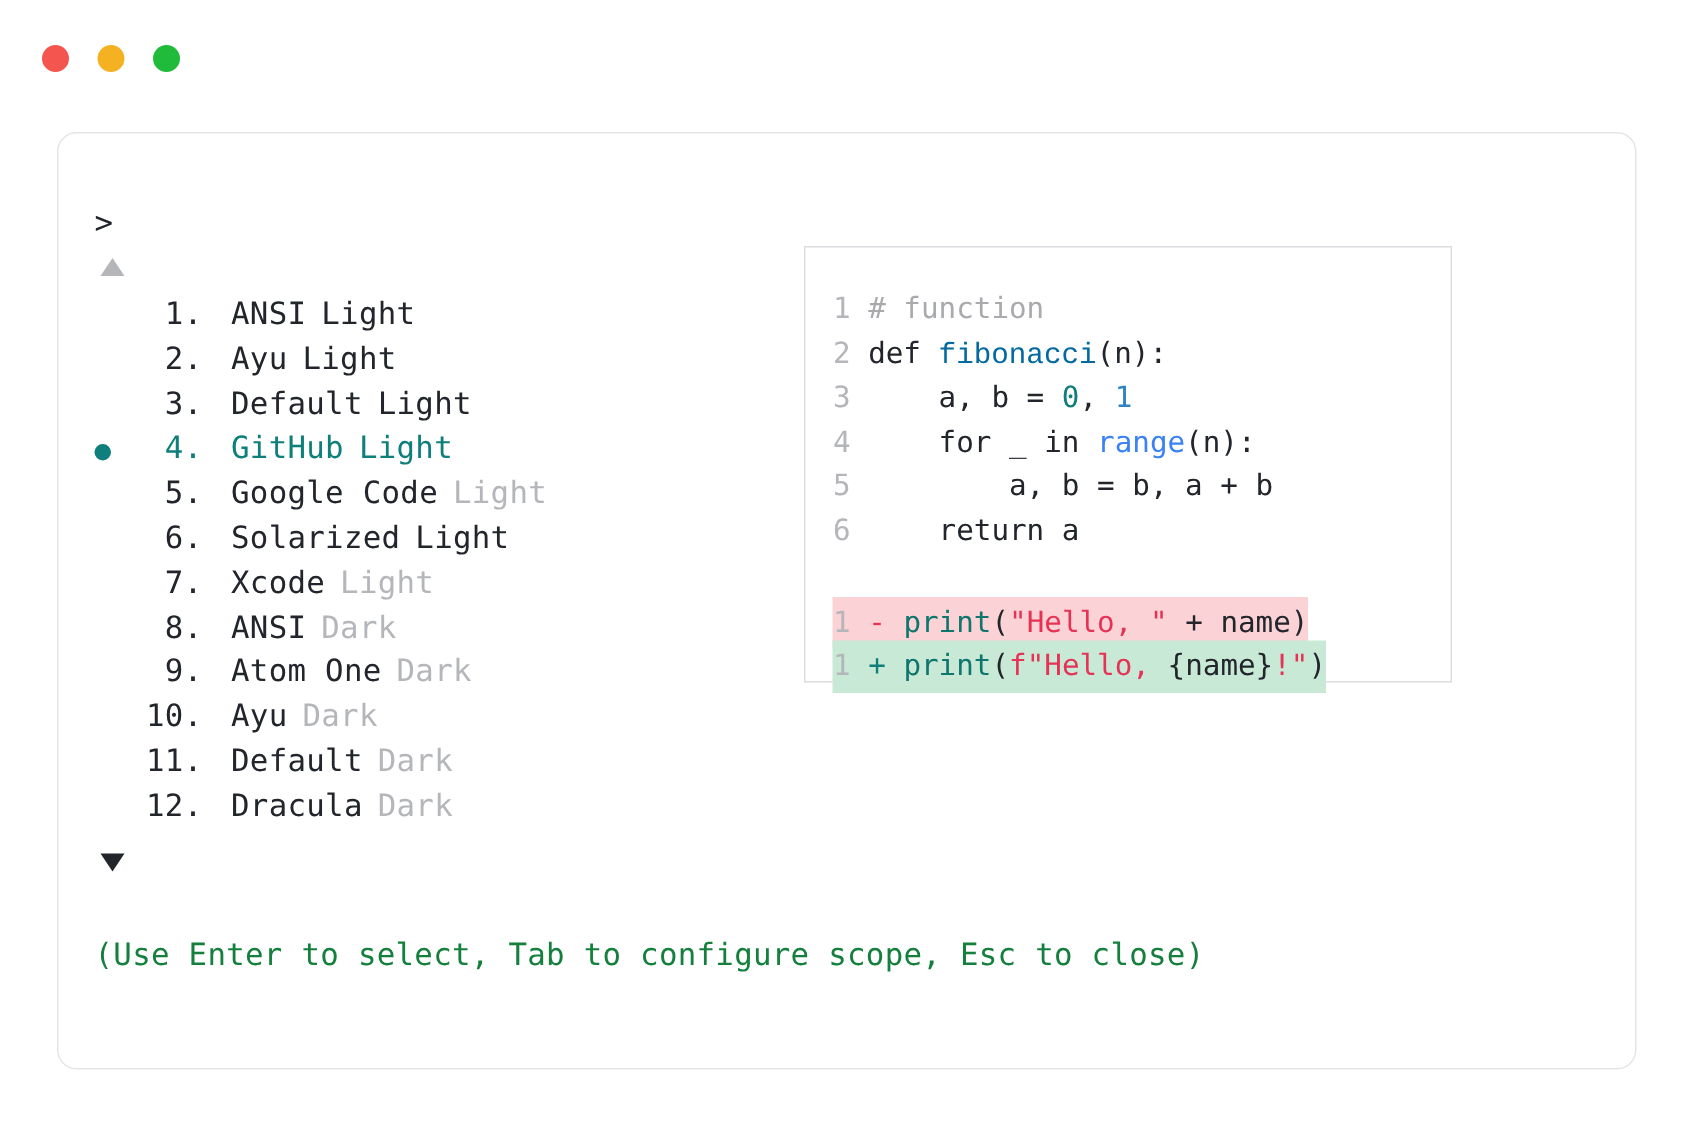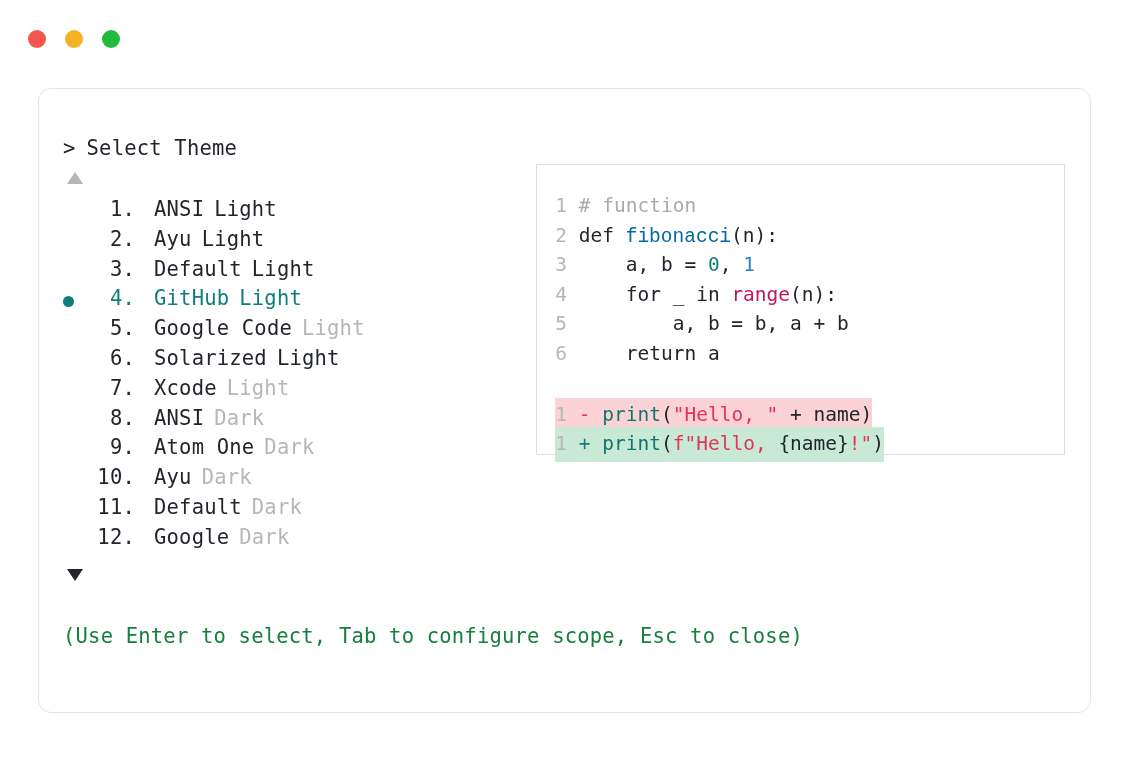--- a/index.html
+++ b/index.html
@@ -74,36 +74,36 @@
     position: absolute; left: 24px; top: 535px;
     font-size: 20.5px; color: #15803d; letter-spacing: .2px;
     white-space: pre;
   }
 
   
   .right { position: absolute; left: 497px; top: 47px; width: 530px; }
   .preview-label { font-size: 20.5px; color: #22262c; letter-spacing: .2px; }
   .preview-box {
     margin-top: 28px;
-    width: 529px; height: 291px;
+    width: 432px; height: 291px;
     border: 1.5px solid #dcdde0;
     background: #ffffff;
     padding: 26px 0 0 0;
   }
   .code { font-size: 19.5px; line-height: 29.5px; white-space: pre; }
   .cl { display: block; height: 29.5px; padding-left: 18px; }
   .ln { color: #b4b6ba; display: inline-block; width: 12px; text-align: right; }
   .gap { display: block; height: 29.5px; }
 
   .c-com  { color: #a8aaae; }
   .c-kw   { color: #22262c; }
   .c-fn   { color: #0369a1; font-family: Liberation Mono, monospace; }
   .c-num0 { color: #0f7f7c; }
   .c-num1 { color: #2b84c4; }
-  .c-bi   { color: #be185d; }
+  .c-bi   { color: #3b82f6; }
   .c-pl   { color: #22262c; }
   .c-str  { color: #e63355; }
   .c-call { color: #0f766e; }
 
   .diff-line { display: block; height: 29.5px; padding-left: 18px; }
   .seg { display: inline-block; padding: 2px 0 3px 0; }
   .seg-del { background: #fbd3d6; }
   .seg-add { background: #c9e9d7; }
   .sign-del { color: #e63355; }
   .sign-add { color: #0f7f7c; }
@@ -119,38 +119,37 @@
     <span class="dot" style="background: rgb(244, 178, 35);"></span>
     <span class="dot" style="background: rgb(33, 187, 59);"></span>
   </div>
 
   <div class="card">
     <div class="body">
 
       <div class="left">
         <div class="prompt-row">
           <span class="chev">&gt;</span>
-          <span>Select Theme</span>
         </div>
 
         <div class="arrow-up"></div>
 
         <div class="theme-list">
             <div class="theme-row"><span class="bullet-slot"></span><span class="num">1.</span><span class="dotsp"> </span><span class="tname">ANSI</span><span class="tvar">Light</span></div>
             <div class="theme-row"><span class="bullet-slot"></span><span class="num">2.</span><span class="dotsp"> </span><span class="tname">Ayu</span><span class="tvar">Light</span></div>
             <div class="theme-row"><span class="bullet-slot"></span><span class="num">3.</span><span class="dotsp"> </span><span class="tname">Default</span><span class="tvar">Light</span></div>
             <div class="theme-row row-selected"><span class="bullet-slot"><span class="bullet"></span></span><span class="num">4.</span><span class="dotsp"> </span><span class="tname">GitHub</span><span class="tvar">Light</span></div>
             <div class="theme-row"><span class="bullet-slot"></span><span class="num">5.</span><span class="dotsp"> </span><span class="tname">Google Code</span><span class="tvar var-muted">Light</span></div>
             <div class="theme-row"><span class="bullet-slot"></span><span class="num">6.</span><span class="dotsp"> </span><span class="tname">Solarized</span><span class="tvar">Light</span></div>
             <div class="theme-row"><span class="bullet-slot"></span><span class="num">7.</span><span class="dotsp"> </span><span class="tname">Xcode</span><span class="tvar var-muted">Light</span></div>
             <div class="theme-row"><span class="bullet-slot"></span><span class="num">8.</span><span class="dotsp"> </span><span class="tname">ANSI</span><span class="tvar var-muted">Dark</span></div>
             <div class="theme-row"><span class="bullet-slot"></span><span class="num">9.</span><span class="dotsp"> </span><span class="tname">Atom One</span><span class="tvar var-muted">Dark</span></div>
             <div class="theme-row"><span class="bullet-slot"></span><span class="num">10.</span><span class="dotsp"> </span><span class="tname">Ayu</span><span class="tvar var-muted">Dark</span></div>
             <div class="theme-row"><span class="bullet-slot"></span><span class="num">11.</span><span class="dotsp"> </span><span class="tname">Default</span><span class="tvar var-muted">Dark</span></div>
-            <div class="theme-row"><span class="bullet-slot"></span><span class="num">12.</span><span class="dotsp"> </span><span class="tname">Google</span><span class="tvar var-muted">Dark</span></div>
+            <div class="theme-row"><span class="bullet-slot"></span><span class="num">12.</span><span class="dotsp"> </span><span class="tname">Dracula</span><span class="tvar var-muted">Dark</span></div>
           </div>
 
         <div class="arrow-down"></div>
       </div>
 
       <div class="hint">(Use Enter to select, Tab to configure scope, Esc to close)</div>
 
       <div class="right">
         <div class="preview-box">
           <div class="code"><span class="cl"><span class="ln">1</span> <span class="c-com"># function</span></span><span class="cl"><span class="ln">2</span> <span class="c-kw">def </span><span class="c-fn">fibonacci</span><span class="c-pl">(n):</span></span><span class="cl"><span class="ln">3</span> <span class="c-pl">    a, b = </span><span class="c-num0">0</span><span class="c-pl">, </span><span class="c-num1">1</span></span><span class="cl"><span class="ln">4</span> <span class="c-pl">    for _ in </span><span class="c-bi">range</span><span class="c-pl">(n):</span></span><span class="cl"><span class="ln">5</span> <span class="c-pl">        a, b = b, a + b</span></span><span class="cl"><span class="ln">6</span> <span class="c-pl">    return a</span></span><span class="gap"></span><span class="diff-line"><span class="seg seg-del"><span class="ln-diff">1</span> <span class="sign-del">-</span> <span class="c-call">print</span><span class="c-pl">(</span><span class="c-str">"Hello, "</span><span class="c-pl"> + name)</span></span></span><span class="diff-line"><span class="seg seg-add"><span class="ln-diff">1</span> <span class="sign-add">+</span> <span class="c-call">print</span><span class="c-pl">(</span><span class="c-str">f"Hello, </span><span class="c-pl">{name}</span><span class="c-str">!"</span><span class="c-pl">)</span></span></span></div>

